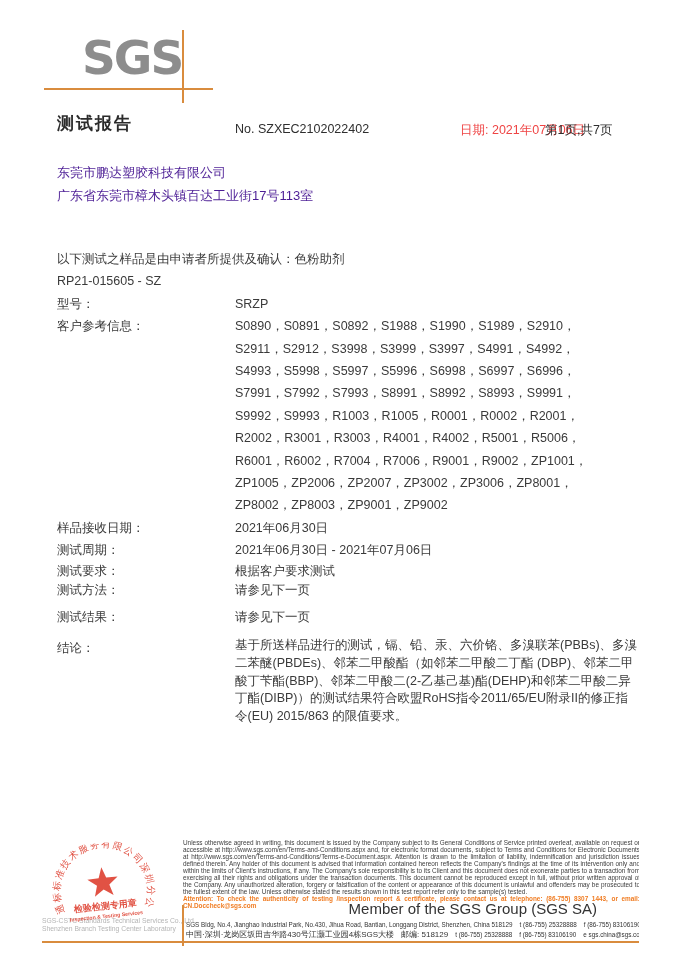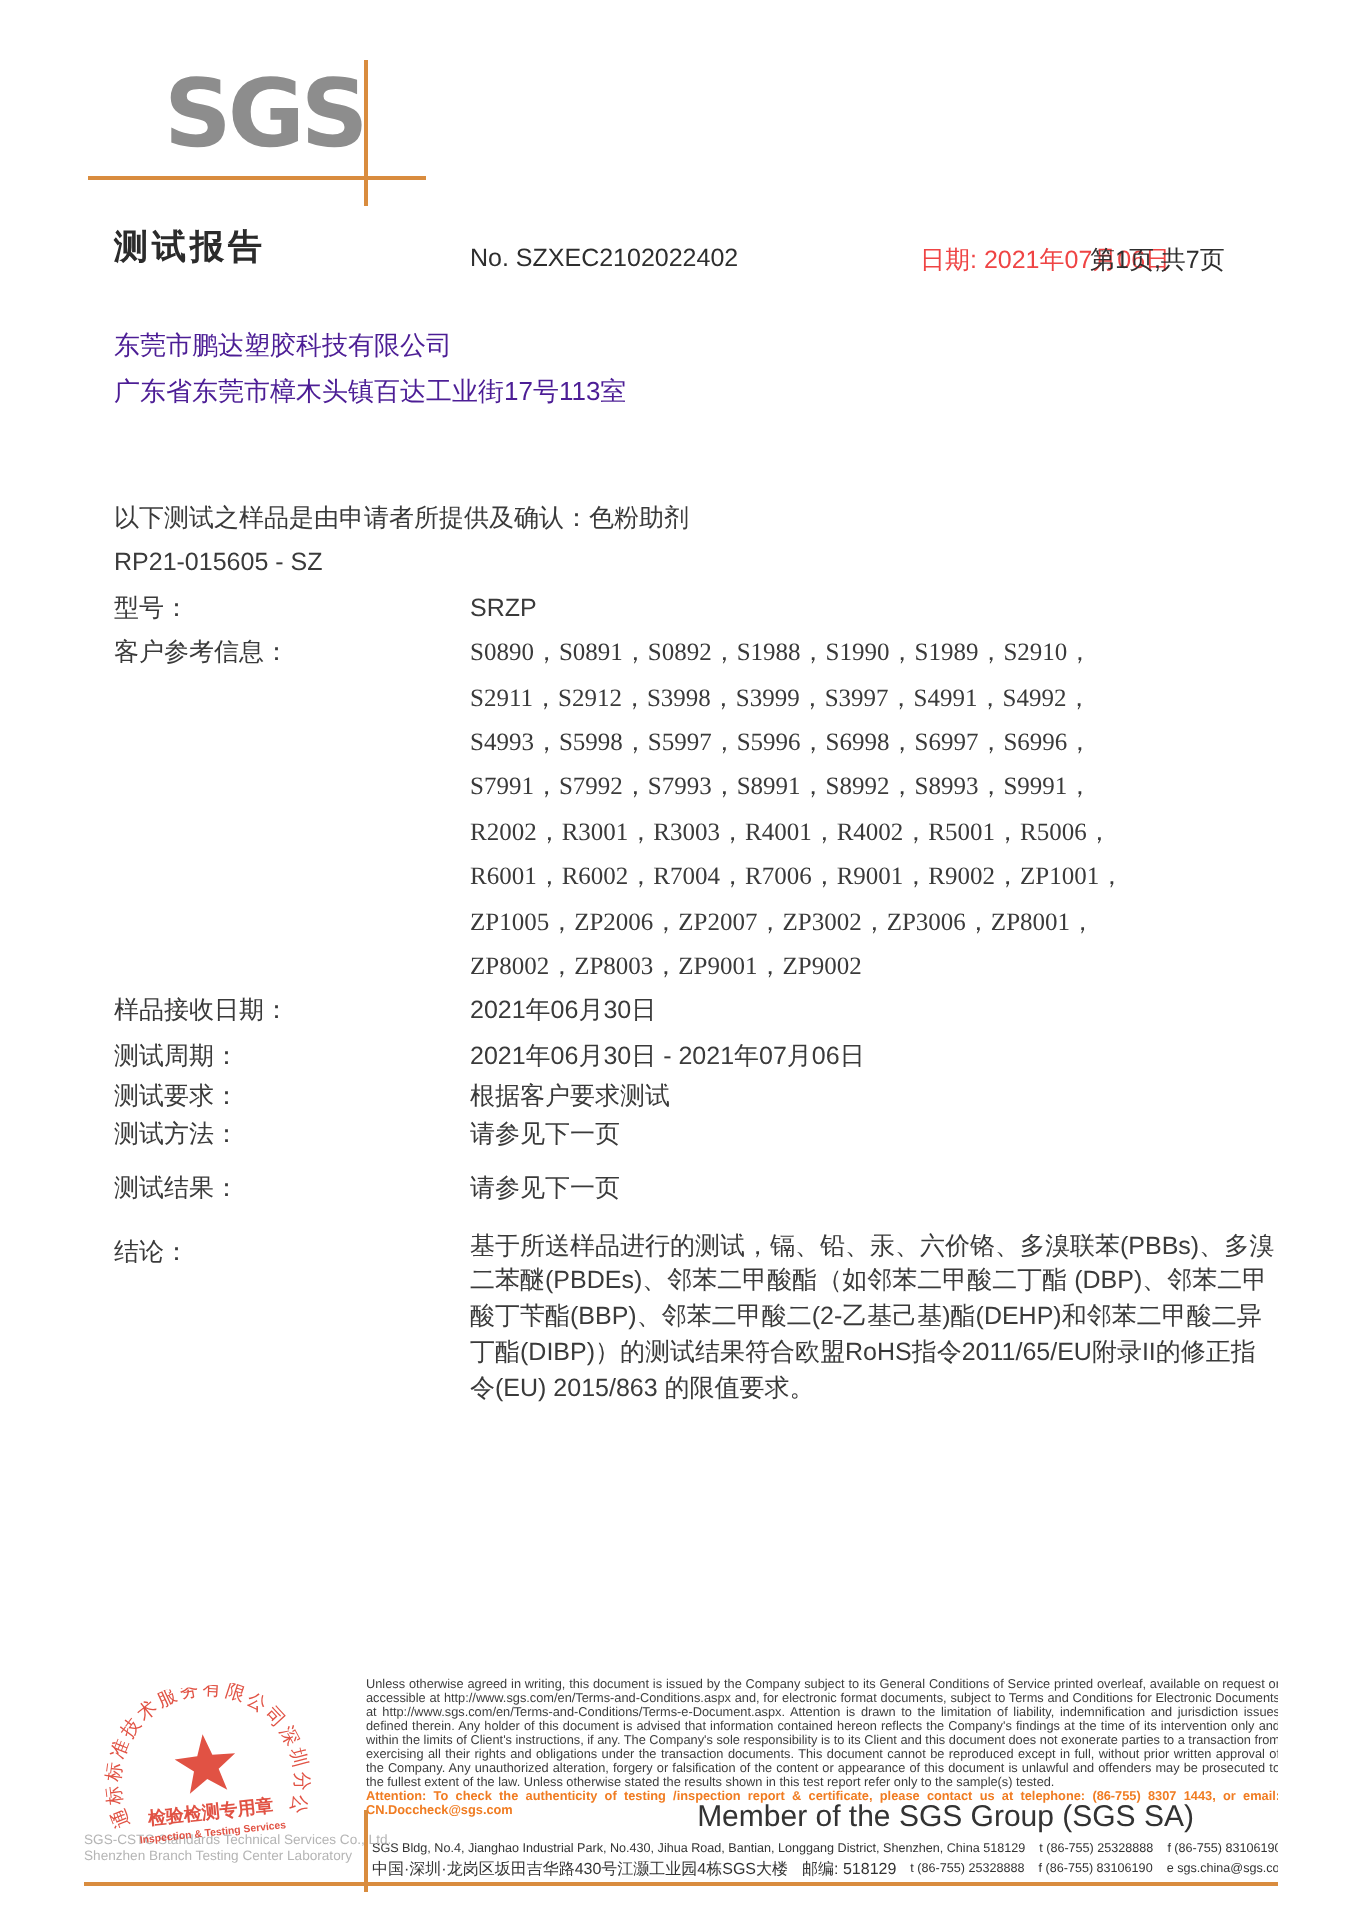--- a/index.html
+++ b/index.html
@@ -29,21 +29,21 @@
   .applicant{position:absolute;left:57px;top:161px;font-size:13px;line-height:23px;color:#4c1d95;}
   
   .content{position:absolute;left:57px;top:248px;width:585px;font-size:12.5px;color:#3a3a3a;}
   .intro{line-height:22.4px;}
   .row{display:flex;line-height:22.4px;}
   .row .lbl{width:178px;flex:none;}
   .row .val{flex:1;padding-right:4px;}
   .row.tight{line-height:19px;}
   .row.gap-sm{margin-top:6px;}
   .row.gap-md{margin-top:9px;}
-  .ref-line{line-height:22.4px;font-family:Liberation Serif, serif;}
+  .ref-line{line-height:22.4px;}
   .conclusion .val{line-height:17.8px;width:400px;}
   
   .disclaimer{
     position:absolute;left:183px;top:839px;width:457px;
     font-size:6.4px;line-height:7.05px;color:#3d3d3d;text-align:justify;
   }
   .attention{color:var(--attention_orange);font-weight:bold;}
   .addr{position:absolute;left:186px;top:920px;width:452px;color:#333;}
   .addr-row{display:flex;align-items:center;white-space:nowrap;line-height:9.5px;}
   .addr-row .a{font-size:6.3px;}
@@ -86,20 +86,21 @@
       <div class="val">SRZP</div>
     </div>
 
     <div class="row">
       <div class="lbl">客户参考信息：</div>
       <div class="val">
         <div class="ref-line">S0890，S0891，S0892，S1988，S1990，S1989，S2910，</div>
         <div class="ref-line">S2911，S2912，S3998，S3999，S3997，S4991，S4992，</div>
         <div class="ref-line">S4993，S5998，S5997，S5996，S6998，S6997，S6996，</div>
         <div class="ref-line">S7991，S7992，S7993，S8991，S8992，S8993，S9991，</div>
+        <div class="ref-line">S9992，S9993，R1003，R1005，R0001，R0002，R2001，</div>
         <div class="ref-line">R2002，R3001，R3003，R4001，R4002，R5001，R5006，</div>
         <div class="ref-line">R6001，R6002，R7004，R7006，R9001，R9002，ZP1001，</div>
         <div class="ref-line">ZP1005，ZP2006，ZP2007，ZP3002，ZP3006，ZP8001，</div>
         <div class="ref-line">ZP8002，ZP8003，ZP9001，ZP9002</div>
       </div>
     </div>
 
     <div class="row">
       <div class="lbl">样品接收日期：</div>
       <div class="val">2021年06月30日</div>

